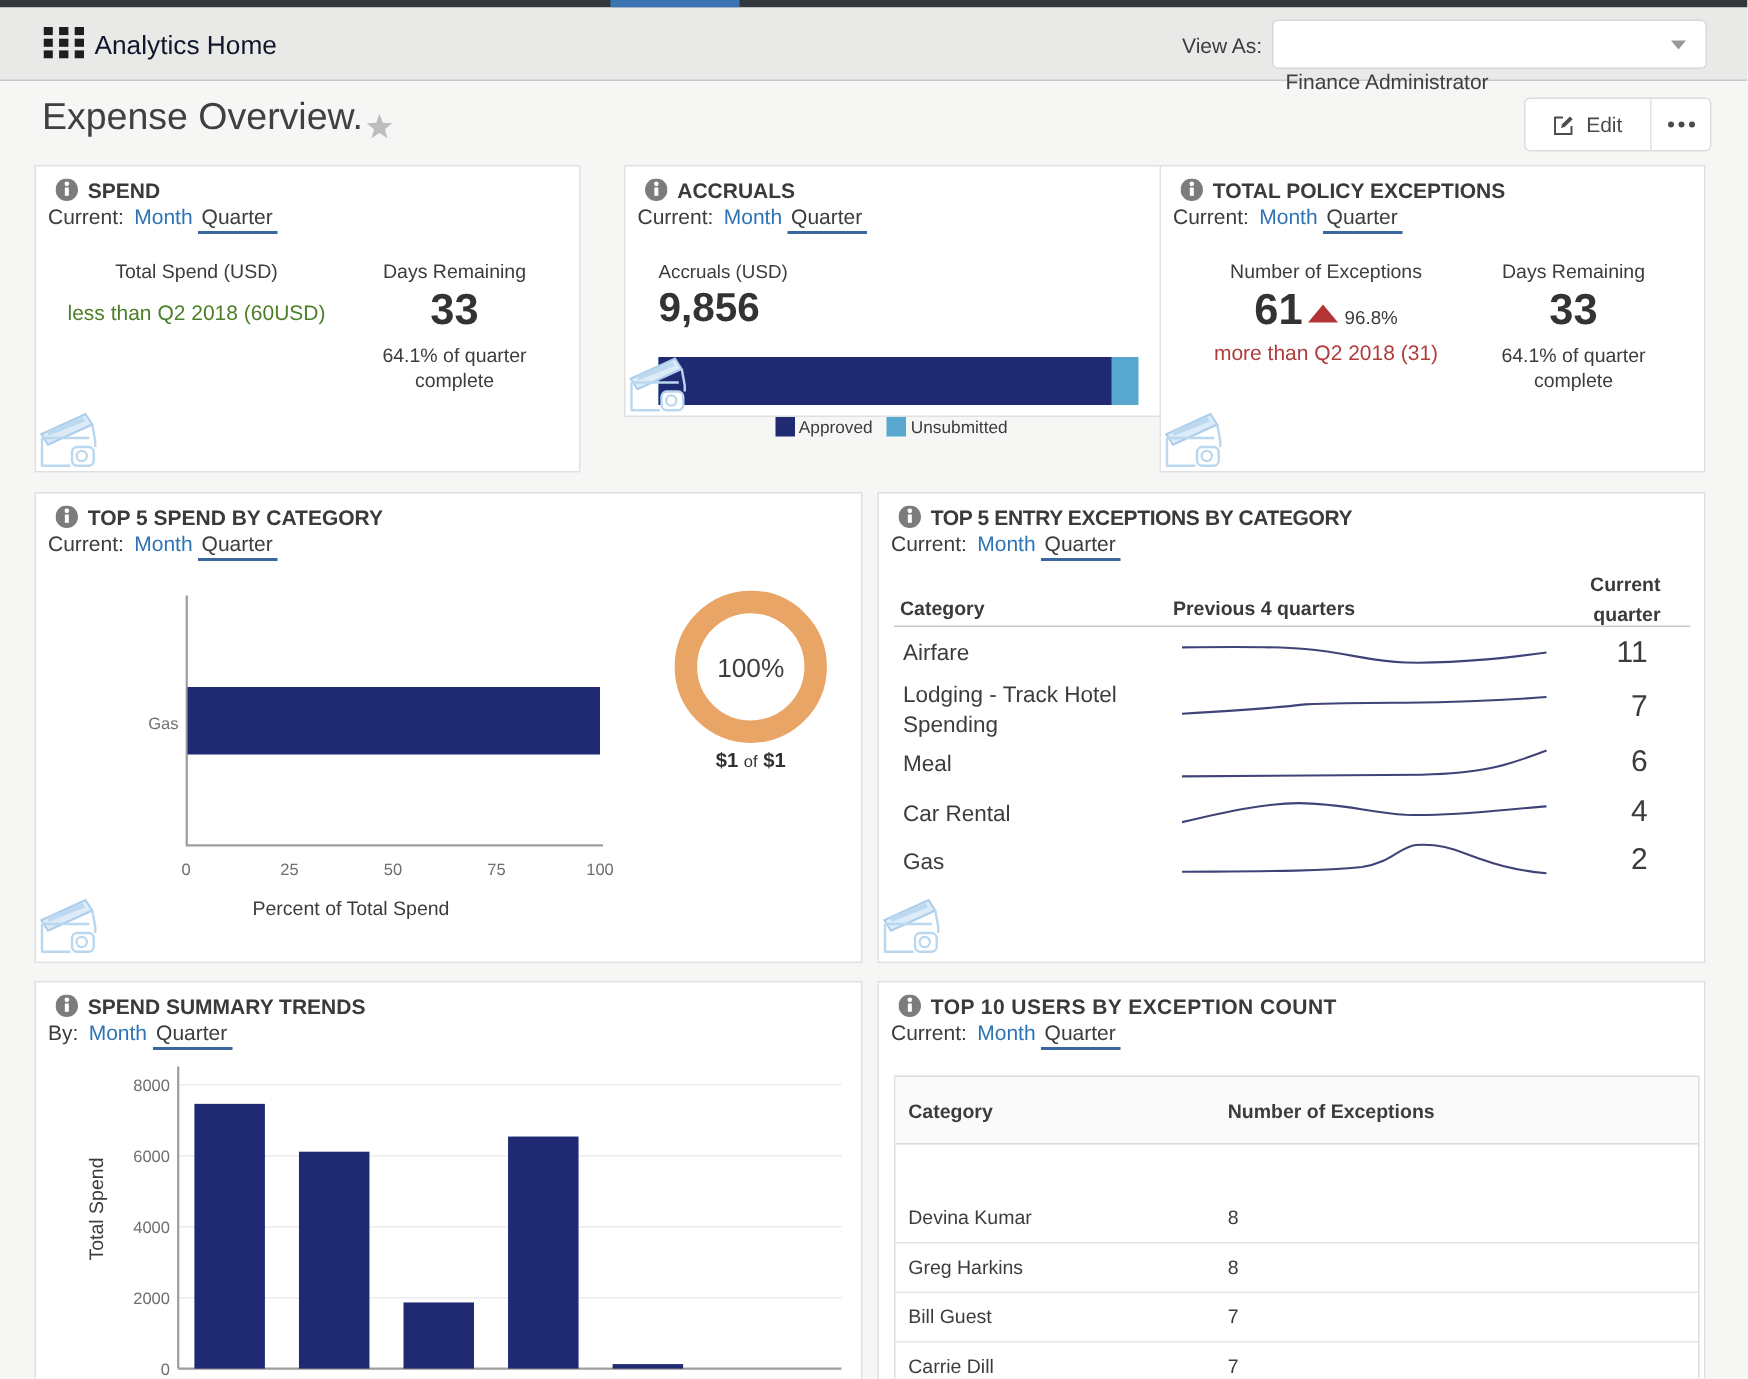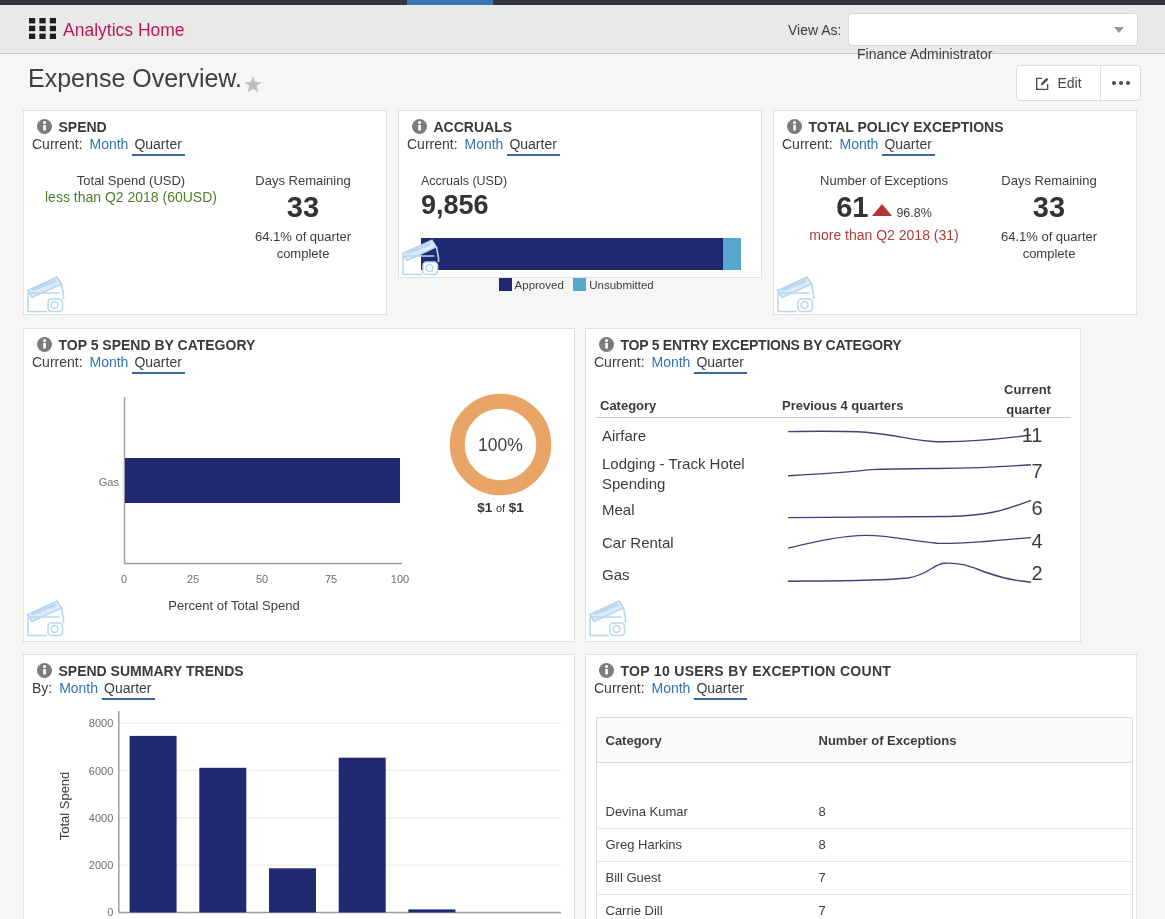--- a/index.html
+++ b/index.html
@@ -5,21 +5,21 @@
 * { margin:0; padding:0; box-sizing:border-box; }
 html,body { width:1165px; height:919px; overflow:hidden; background:#f6f6f5;
   font-family:"Liberation Sans", sans-serif; color:#3c3c3c; }
 #stage { position:relative; width:1165px; height:919px; }
 .abs { position:absolute; }
 
 
 #topstrip { left:0; top:0; width:1165px; height:5px; background:#33373c; }
 #topblue { left:407px; top:0; width:86px; height:5px; background:#3b74b3; }
 #hdr { left:0; top:5px; width:1165px; height:49px; background:#e9e9e8; border-bottom:1px solid #c9c9c9; }
-#apptitle { left:63px; top:20px; font-size:17.5px; color:#be185d;text-align:center; }
+#apptitle { left:63px; top:20px; font-size:17.5px; color:#0f172a;text-align:center; }
 #viewas { left:788px; top:22px; font-size:14px; color:#3c3c3c; }
 #seltext { left:857px; top:22px; font-size:14px; color:#3f3f3f;margin-top:24px; }
 #selbox { left:848px; top:13px; width:290px; height:33px; background:#fff; border:1px solid #d8d8d8; border-radius:4px; }
 #selcaret { left:1114px; top:27px; width:0; height:0; border-left:5.5px solid transparent; border-right:5.5px solid transparent; border-top:6.5px solid #999; }
 
 
 #ptitle { left:28px; top:64px; font-size:25px; color:#404040; }
 #btngrp { left:1016px; top:65px; height:36px; background:#fff; border:1px solid #dcdcdc; border-radius:4px; display:flex; }
 #btnedit { width:84px; display:flex; align-items:center; justify-content:center; gap:7px; font-size:14px; color:#4b4b4b; border-right:1px solid #e2e2e2; }
 #btnmore { width:39px; display:flex; align-items:center; justify-content:center; }
@@ -106,40 +106,40 @@
       <svg width="15" height="15" viewBox="0 0 13 13">
           <circle cx="6.5" cy="6.5" r="6.5" fill="#7c7c7c"></circle>
           <rect x="5.4" y="5.2" width="2.3" height="4.8" fill="#fff"></rect>
           <circle cx="6.55" cy="3.1" r="1.35" fill="#fff"></circle>
         </svg>
       <span class="ctitle">SPEND</span>
     </div>
     <div class="csub">Current: <span class="lnk">Month</span><span class="sel">Quarter</span></div>
     <div class="abs" style="left:16px;top:62px;width:182px;text-align:center">
       <div class="klabel">Total Spend (USD)</div>
-      <div class="note-g" style="margin-top:1px;white-space:nowrap">less than Q2 2018 (60USD)</div>
+      <div class="note-g" style="margin-top:12px;white-space:nowrap">less than Q2 2018 (60USD)</div>
     </div>
     <div class="abs" style="left:189px;top:62px;width:180px;text-align:center">
       <div class="klabel">Days Remaining</div>
       <div class="kbig" style="margin-top:3px">33</div>
       <div class="knote" style="margin-top:4px">64.1% of quarter<br>complete</div>
     </div>
     <div class="wm" style="left:2px;bottom:-4px"><svg width="40" height="40" viewBox="0 0 40 40">
       <g fill="none" stroke="#b9d7ee" stroke-width="1.6">
       <path d="M1.5,16.5 L31,3 L35.5,10 L6,23.5 Z" fill="#ddebf8" stroke="#aacdeb" stroke-width="1.3"></path>
       <path d="M6,16 L30,6.5" stroke="#bcd9f0" stroke-width="3.2"></path>
       <path d="M35.5,10 L37.5,21 L37.5,25"></path>
       <path d="M2,19 L33.5,19 M2,19 L2,38 M2,37.5 L21,37.5"></path>
       <rect x="22" y="25" width="14.5" height="12.5" rx="3.5" fill="#fff"></rect>
       <circle cx="28.5" cy="31" r="3.4" stroke-width="1.5"></circle>
       </g>
     </svg></div>
   </div>
 
-  <div class="card" style="left:398px;top:110px;width:364px;height:168px">
+  <div class="card" style="left:416px;top:110px;width:364px;height:168px">
     <div class="chead">
       <svg width="15" height="15" viewBox="0 0 13 13">
           <circle cx="6.5" cy="6.5" r="6.5" fill="#7c7c7c"></circle>
           <rect x="5.4" y="5.2" width="2.3" height="4.8" fill="#fff"></rect>
           <circle cx="6.55" cy="3.1" r="1.35" fill="#fff"></circle>
         </svg>
       <span class="ctitle">ACCRUALS</span>
     </div>
     <div class="csub">Current: <span class="lnk">Month</span><span class="sel">Quarter</span></div>
     <div class="abs klabel" style="left:22px;top:63px;font-size:12.5px">Accruals (USD)</div>
@@ -225,21 +225,21 @@
       <path d="M1.5,16.5 L31,3 L35.5,10 L6,23.5 Z" fill="#ddebf8" stroke="#aacdeb" stroke-width="1.3"></path>
       <path d="M6,16 L30,6.5" stroke="#bcd9f0" stroke-width="3.2"></path>
       <path d="M35.5,10 L37.5,21 L37.5,25"></path>
       <path d="M2,19 L33.5,19 M2,19 L2,38 M2,37.5 L21,37.5"></path>
       <rect x="22" y="25" width="14.5" height="12.5" rx="3.5" fill="#fff"></rect>
       <circle cx="28.5" cy="31" r="3.4" stroke-width="1.5"></circle>
       </g>
     </svg></div>
   </div>
 
-  <div class="card" style="left:585px;top:328px;width:496px;height:314px">
+  <div class="card" style="left:585px;top:328px;width:552px;height:314px">
     <div class="chead">
       <svg width="15" height="15" viewBox="0 0 13 13">
           <circle cx="6.5" cy="6.5" r="6.5" fill="#7c7c7c"></circle>
           <rect x="5.4" y="5.2" width="2.3" height="4.8" fill="#fff"></rect>
           <circle cx="6.55" cy="3.1" r="1.35" fill="#fff"></circle>
         </svg>
       <span class="ctitle" style="letter-spacing:-0.25px">TOP 5 ENTRY EXCEPTIONS BY CATEGORY</span>
     </div>
     <div class="csub">Current: <span class="lnk">Month</span><span class="sel">Quarter</span></div>
     <div class="c5h" style="left:14px;top:69px">Category</div>

